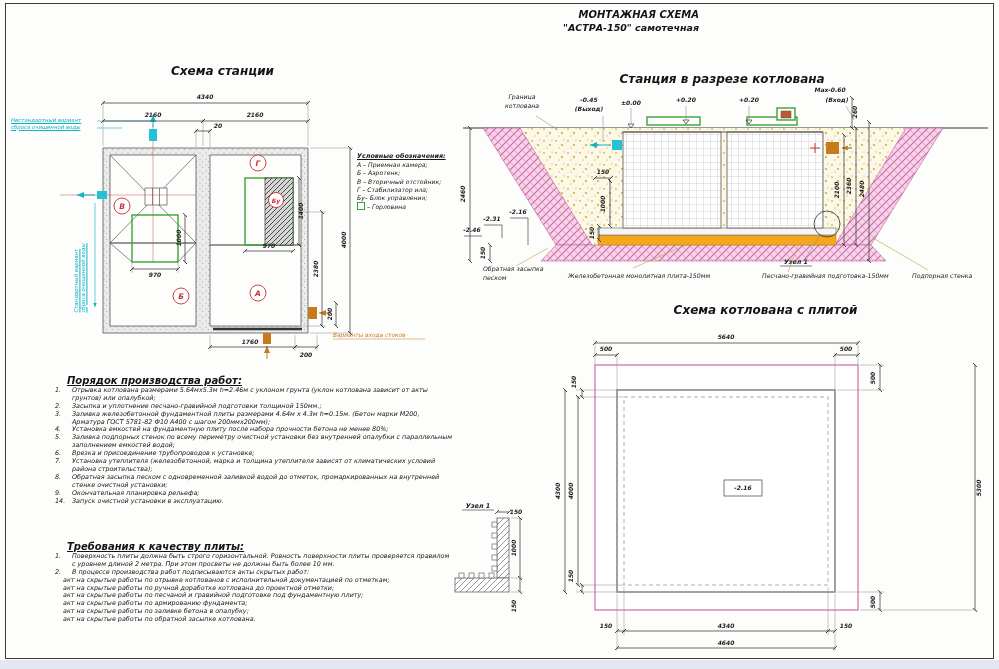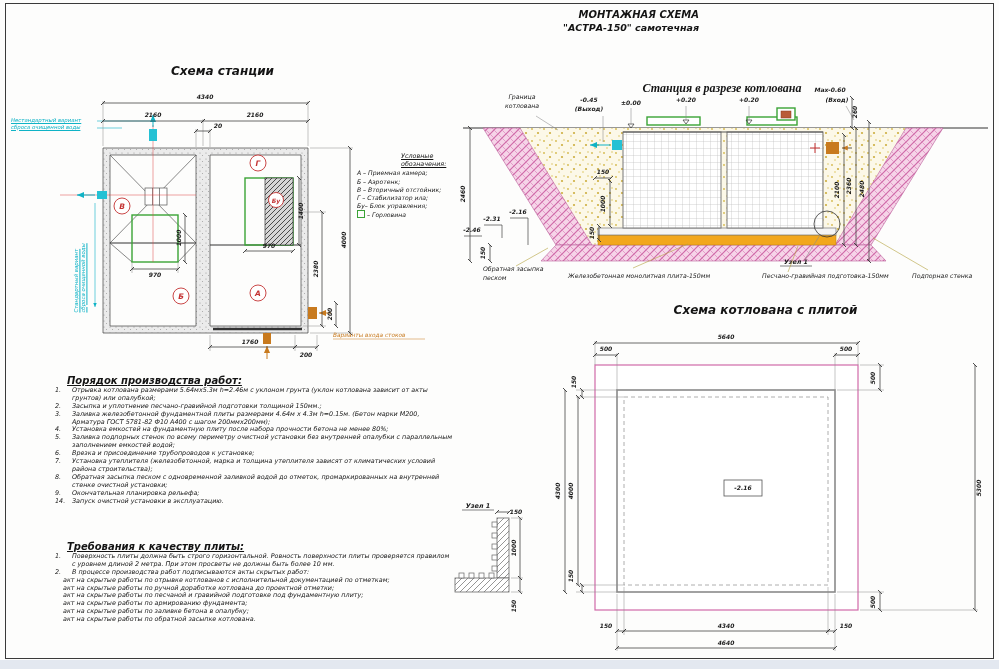--- a/index.html
+++ b/index.html
@@ -4,21 +4,21 @@
 <style>
   html,body{margin:0;padding:0;}
   body{width:999px;height:669px;position:relative;background:#fdfdfc;overflow:hidden;
        font-family:"DejaVu Sans",sans-serif;color:#141414;}
   .frame{position:absolute;left:5px;top:3px;right:5px;bottom:10px;border:1px solid #3a3a3a;pointer-events:none;}
   .bottomstrip{position:absolute;left:0;right:0;bottom:0;height:9px;background:#e3e8f0;}
   .abs{position:absolute;}
   .ttl{font-weight:bold;font-style:italic;text-align:right;}
   .h{font-weight:bold;font-style:italic;text-align:center;font-size:12px;}
   .legend{font-style:italic;font-size:6.1px;line-height:8.2px;}
-  .legend .lh{font-weight:normal;text-decoration:underline;font-size:6.4px;margin-bottom:1px;margin-left:44px;}
+  .legend .lh{font-weight:bold;text-decoration:underline;font-size:6.4px;margin-bottom:1px;}
   .gsq{display:inline-block;width:6px;height:6px;border:1.2px solid #3aa336;vertical-align:-1px;margin-right:2px;}
   .cyn{color:#0fb3c6;font-style:italic;font-size:5.4px;line-height:6.6px;text-decoration:underline;}
   .rot{transform:rotate(-90deg);transform-origin:center;}
   .listblk{font-style:italic;font-size:6.4px;line-height:7.9px;width:398px;}
   .listblk .lh{font-weight:bold;text-decoration:underline;font-size:10px;margin-bottom:2px;margin-left:12px;}
   .row{display:flex;}
   .row .num{flex:0 0 17px;}
   .row .txt{flex:1;}
   .acts{margin-left:8px;}
   svg{position:absolute;overflow:visible;}
@@ -78,21 +78,21 @@
       <circle cx="2" cy="2" r="0.6" fill="#9a9a9a"></circle>
         <circle cx="4.5" cy="4.5" r="0.5" fill="#9a9a9a"></circle>
     </pattern>
   </defs>
 </svg>
 
 <div class="abs ttl" style="left:299px;top:9px;width:400px;font-size:10px;">МОНТАЖНАЯ СХЕМА</div>
 <div class="abs ttl" style="left:299px;top:22px;width:400px;font-size:9.5px;">"АСТРА-150" самотечная</div>
 
 <div class="abs h" style="left:130px;top:64px;width:185px;">Схема станции</div>
-<div class="abs h" style="left:597px;top:81px;width:250px;font-family:Liberation Serif, serif;">Станция в разрезе котлована</div>
+<div class="abs h" style="left:597px;top:72px;width:250px;">Станция в разрезе котлована</div>
 <div class="abs h" style="left:648px;top:303px;width:235px;">Схема котлована с плитой</div>
 
 <div class="abs cyn" style="left:11px;top:117px;width:100px;">
   <div>Нестандартный вариант</div>
   <div>сброса очищенной воды</div>
 </div>
 <div class="abs cyn rot" style="left:25px;top:251px;width:110px;">
   <div>Стандартный вариант</div>
   <div>сброса очищенной воды</div>
 </div>

